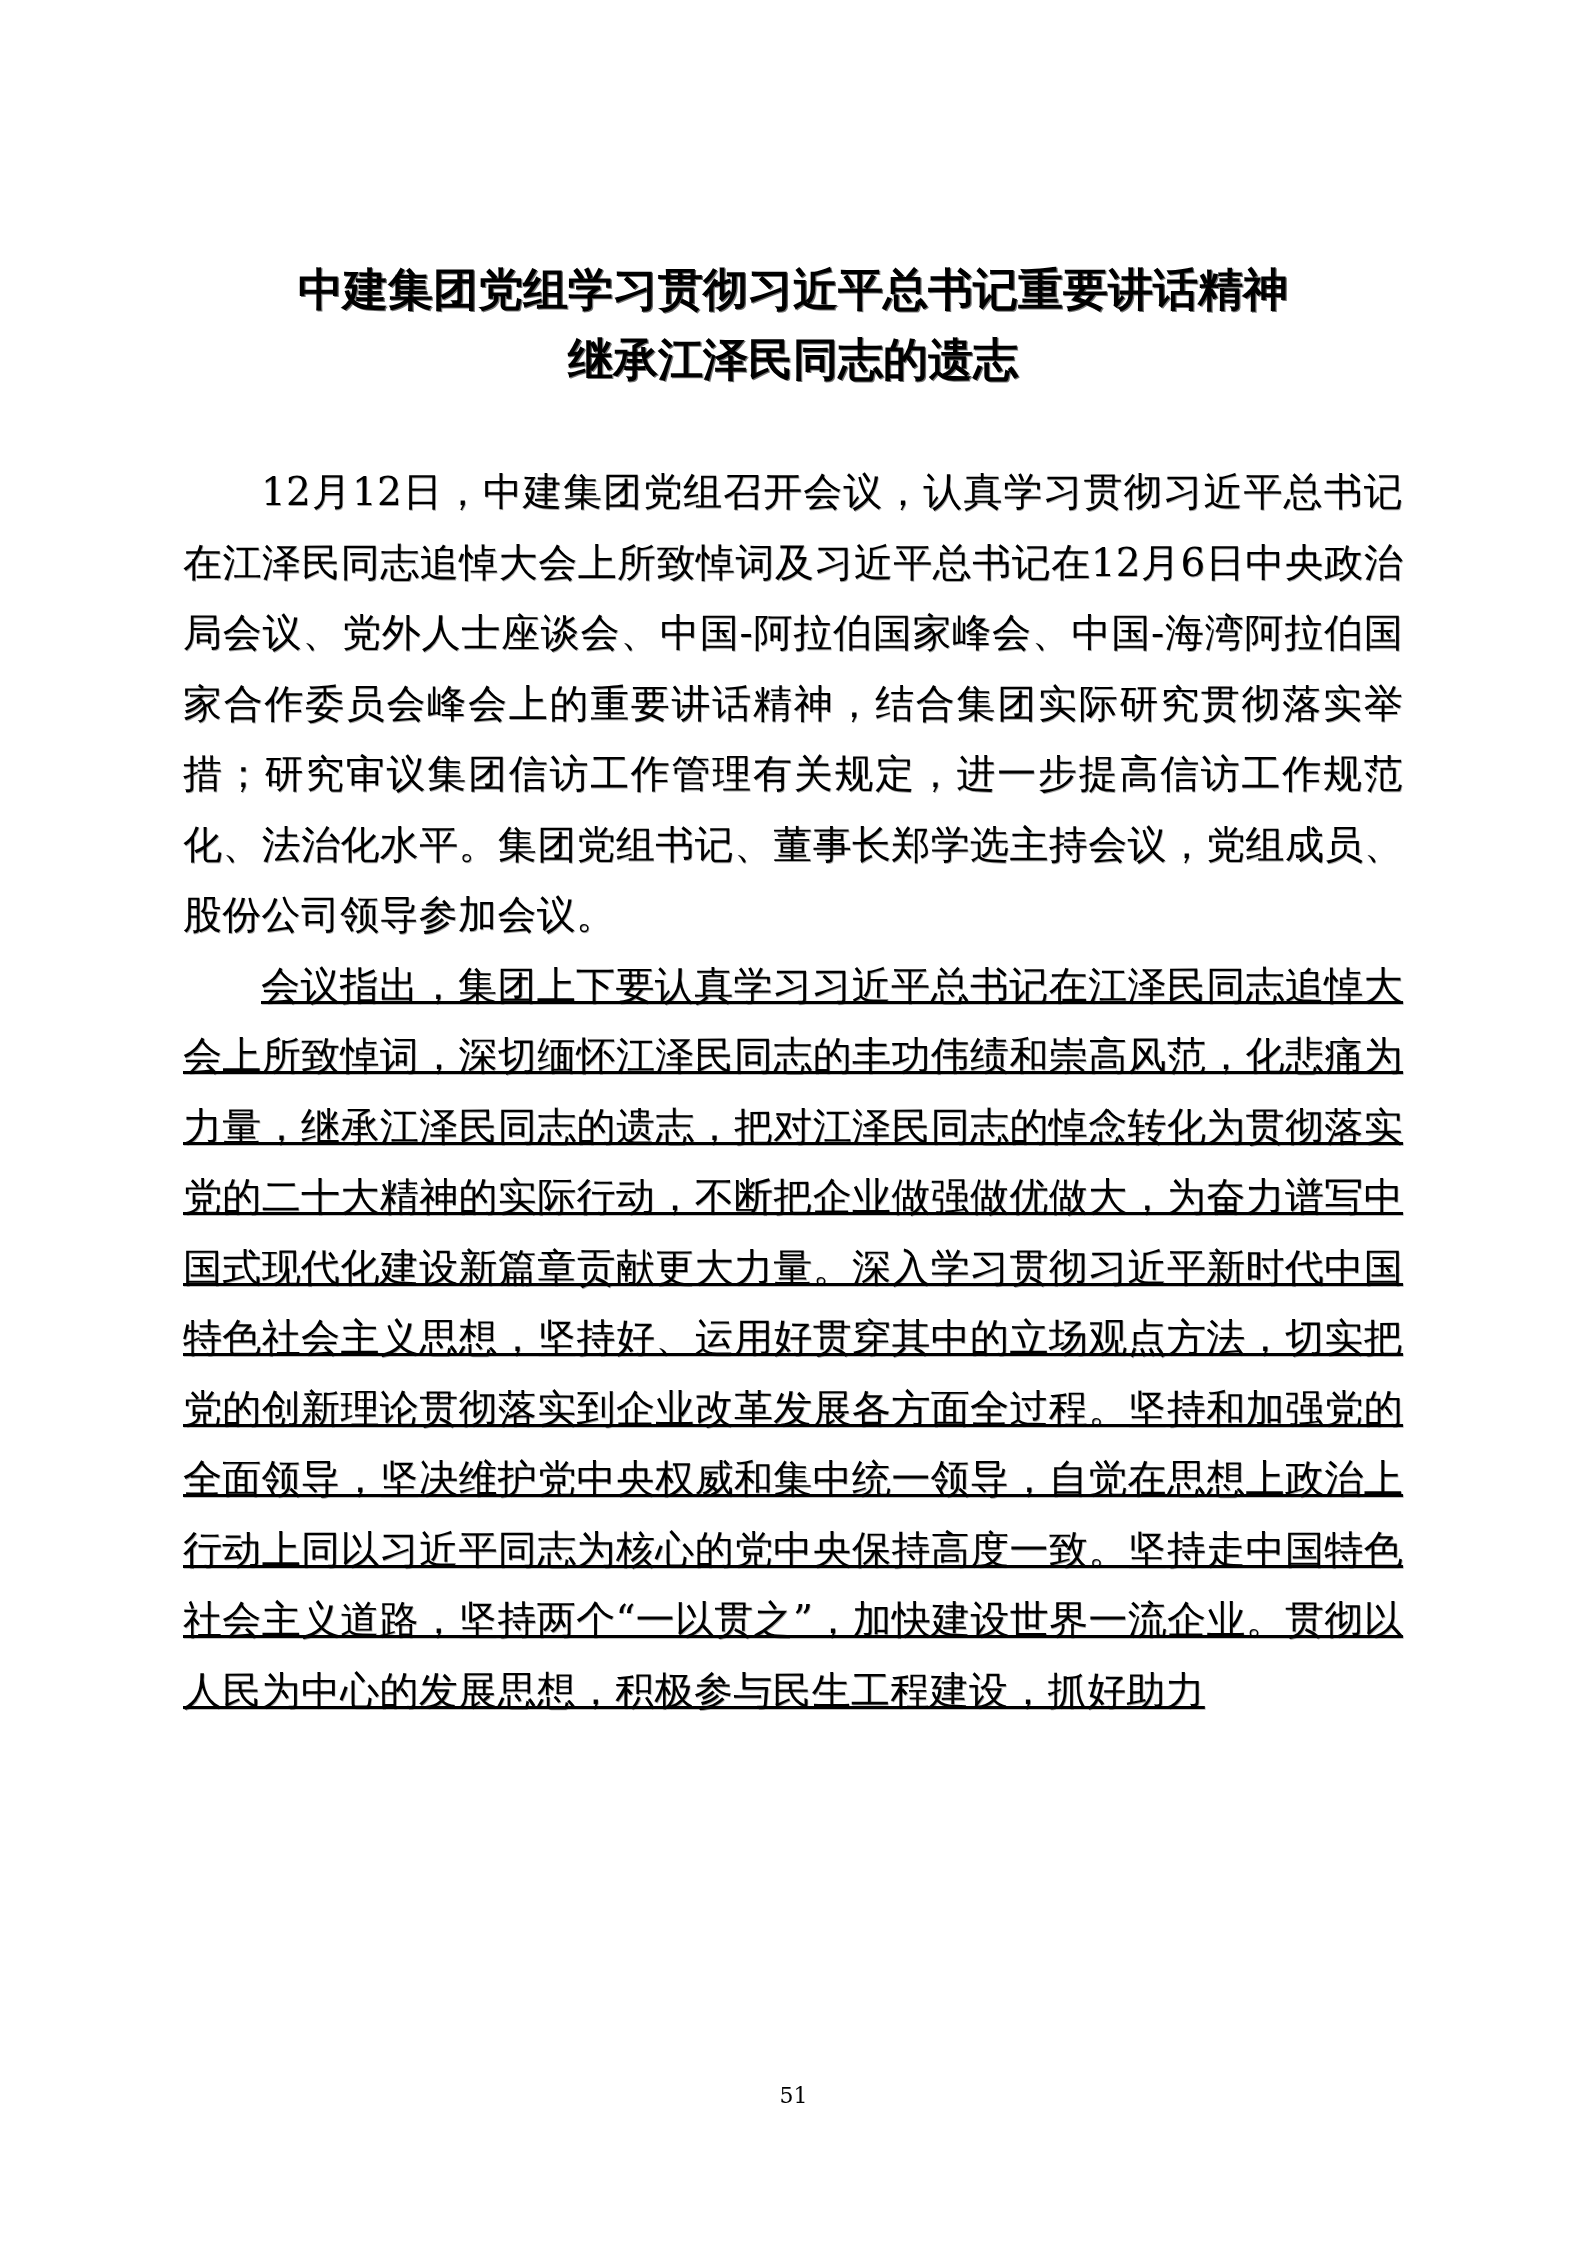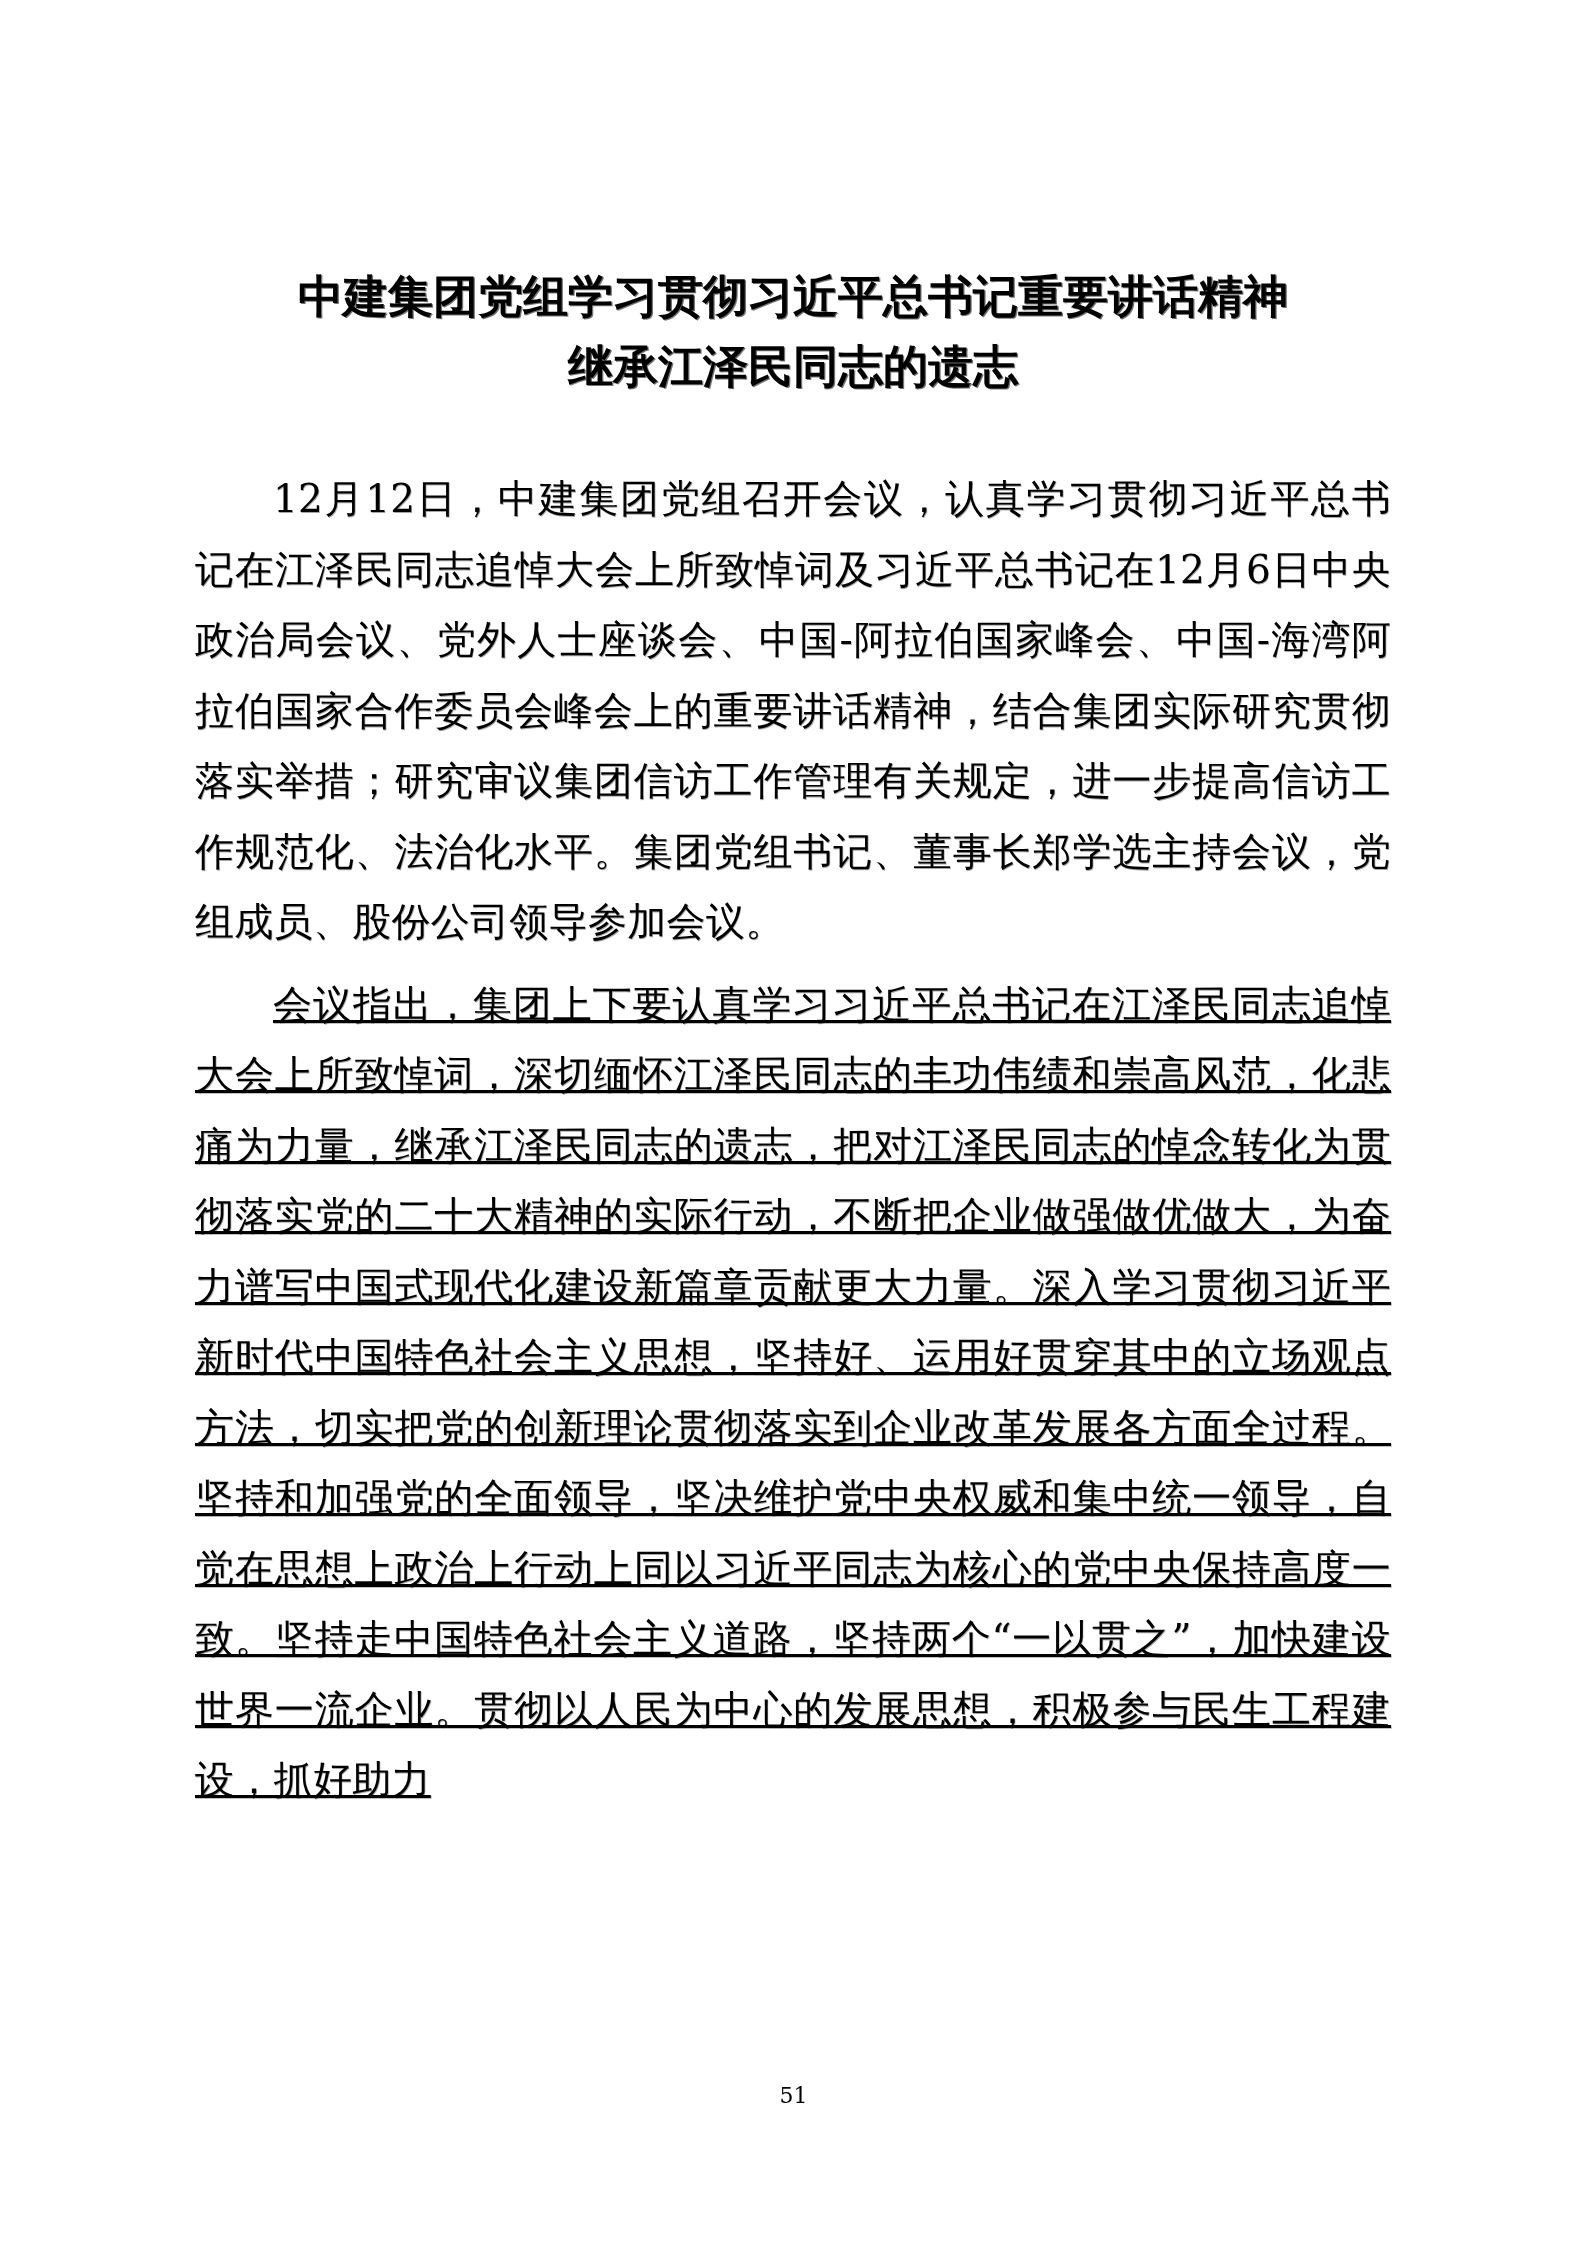--- a/index.html
+++ b/index.html
@@ -12,21 +12,21 @@
     width: 1587px;
     height: 2245px;
     background: #ffffff;
     box-sizing: border-box;
     margin: 0 auto;
     overflow: hidden;
   }
   .content {
     position: absolute;
     left: 183px;
-    top: 262px;
+    top: 255px;
     width: 1220px;
   }
   .doc-title {
     font-family: "DejaVu Serif", "Liberation Serif", serif;
     font-weight: bold;
     font-size: 45px;
     line-height: 70px;
     text-align: center;
     color: #000000;
     letter-spacing: 0px;
@@ -42,21 +42,21 @@
     margin-top: 62px;
   }
   .para {
     font-family: "DejaVu Serif", "Liberation Serif", serif;
     font-size: 39px;
     line-height: 70.5px;
     color: #000000;
     text-align: justify;
     text-justify: inter-character;
     text-indent: 78px;
-    margin: 12px;
+    margin: 0;
     letter-spacing: 0.3px;
     
     text-shadow: 0.7px 0.7px 0 rgba(0,0,0,0.35);
   }
   .para + .para {
     margin-top: 0px;
     text-decoration: underline;
   }
   .page-number {
     position: absolute;

